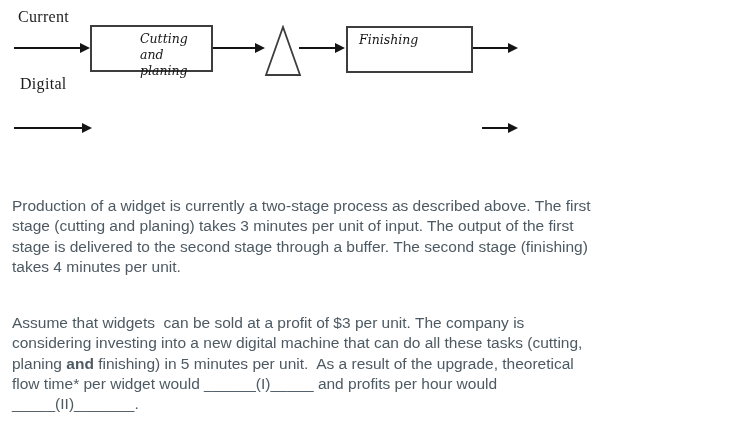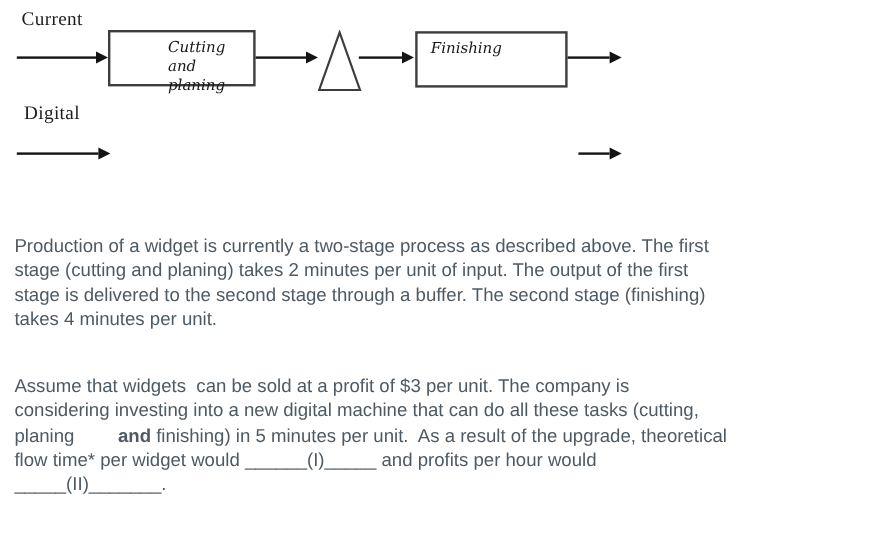--- a/index.html
+++ b/index.html
@@ -23,21 +23,21 @@
     width: 732px; height: 175px;
   }
   .dlabel {
     position: absolute;
     font-family: "Liberation Serif", serif;
     font-size: 16px;
     color: #1c1c1c;
     letter-spacing: 0.3px;
   }
   .dlabel.current { left: 18px; top: 8px; }
-  .dlabel.digital { left: 20px; top: 86px; }
+  .dlabel.digital { left: 20px; top: 75px; }
 
   .arrow {
     position: absolute;
     height: 2px;
     background: #141414;
   }
   .arrow::after {
     content: "";
     position: absolute;
     right: -10px;
@@ -80,21 +80,21 @@
   .body-text {
     position: absolute;
     left: 12px; top: 176px;
     width: 700px;
     font-size: 15.5px;
     line-height: 20.2px;
     color: #4d5a63;
     white-space: pre-line;
   }
   .body-text p { margin: 0 0 16px 0; }
-  .bold { font-weight: bold; margin-left: 32px; }
+  .bold { font-weight: bold; }
 </style>
 </head>
 <body>
 
 <div class="page">
 
   <div class="diagram">
 
     <div class="dlabel current">Current</div>
 
@@ -124,21 +124,21 @@
 
     <div class="arrow a5"></div>
 
 
     <div class="arrow a6"></div>
 
   </div>
 
   <div class="body-text">
     <p>Production of a widget is currently a two-stage process as described above. The first
-stage (cutting and planing) takes 2 minutes per unit of input. The output of the first
+stage (cutting and planing) takes 3 minutes per unit of input. The output of the first
 stage is delivered to the second stage through a buffer. The second stage (finishing)
 takes 4 minutes per unit.</p>
     <p><span>Assume that widgets&nbsp; can be sold at a profit of $3 per unit. The company is
 considering investing into a new digital machine that can do all these tasks (cutting,
 planing </span><span class="bold">and</span><span> finishing) in 5 minutes per unit.&nbsp; As a result of the upgrade, theoretical
 flow time* per widget would ______(I)_____ and profits per hour would
 _____(II)_______.</span></p>
     
   </div>
 

